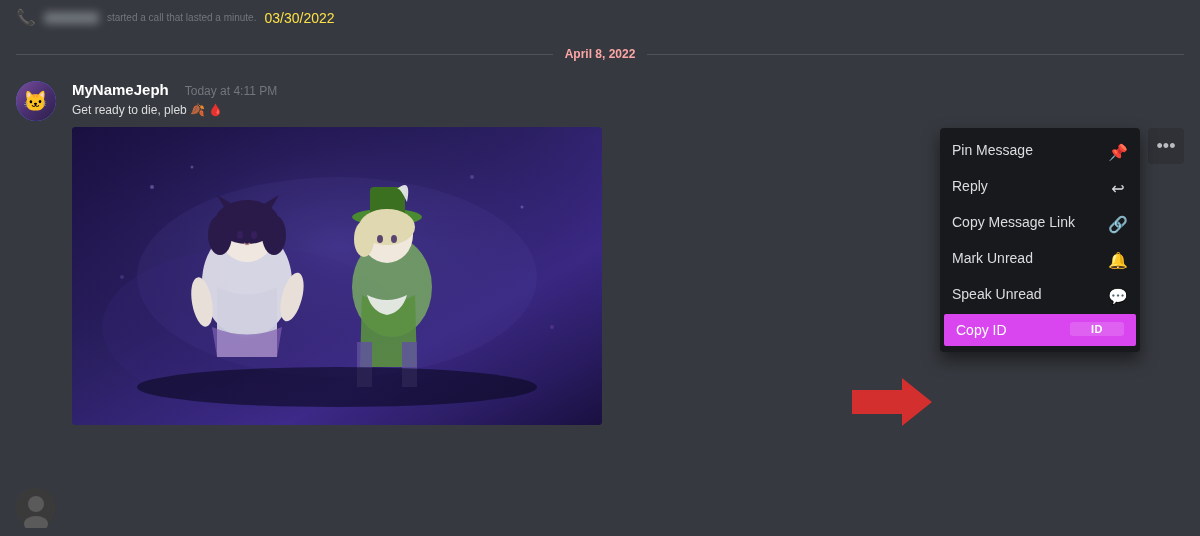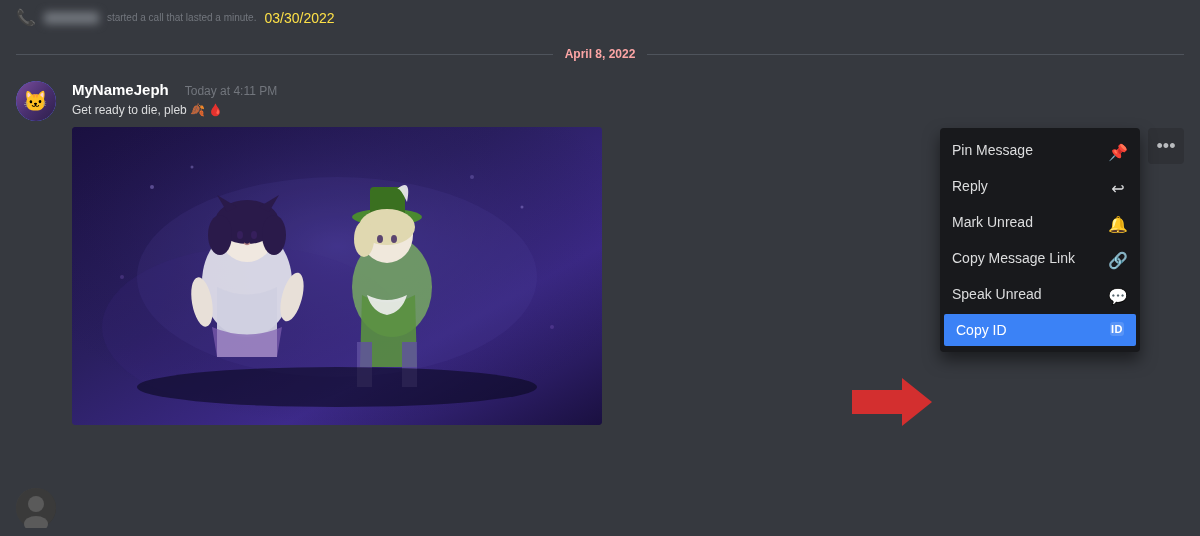--- a/index.html
+++ b/index.html
@@ -167,21 +167,21 @@
       align-items: flex-start;
       justify-content: space-between;
       padding: 8px 12px;
       font-size: 14px;
       color: #dcddde;
       cursor: pointer;
       gap: 16px;
     }
 
     .context-menu-item.highlighted {
-      background-color: #3b82f6;
+      background-color: #d946ef;
       color: #ffffff;
       border-radius: 2px;
       margin: 0 4px;
     }
 
     .context-menu-item-label {
       flex: 1;
       font-size: 14px;
       font-weight: 500;
     }
@@ -192,21 +192,21 @@
       display: flex;
       align-items: center;
       justify-content: center;
       font-size: 16px;
       flex-shrink: 0;
     }
 
     .id-badge {
       background: rgba(255,255,255,0.15);
       border-radius: 3px;
-      padding: 1px 1px;
+      padding: 1px 21px;
       font-size: 11px;
       font-weight: 700;
       letter-spacing: 0.5px;
       color: #fff;
     }
 
     
     .more-options-btn {
       position: absolute;
       top: 128px;
@@ -385,26 +385,26 @@
   <div class="context-menu">
     <div class="context-menu-item">
       <span class="context-menu-item-label">Pin Message</span>
       <span class="context-menu-item-icon">📌</span>
     </div>
     <div class="context-menu-item">
       <span class="context-menu-item-label">Reply</span>
       <span class="context-menu-item-icon">↩</span>
     </div>
     <div class="context-menu-item">
+      <span class="context-menu-item-label">Copy Message Link</span>
+      <span class="context-menu-item-icon">🔗</span>
+    </div>
+    <div class="context-menu-item">
       <span class="context-menu-item-label">Mark Unread</span>
       <span class="context-menu-item-icon">🔔</span>
-    </div>
-    <div class="context-menu-item">
-      <span class="context-menu-item-label">Copy Message Link</span>
-      <span class="context-menu-item-icon">🔗</span>
     </div>
     <div class="context-menu-item">
       <span class="context-menu-item-label">Speak Unread</span>
       <span class="context-menu-item-icon">💬</span>
     </div>
     <div class="context-menu-item highlighted">
       <span class="context-menu-item-label">Copy ID</span>
       <span class="id-badge">ID</span>
     </div>
   </div>

